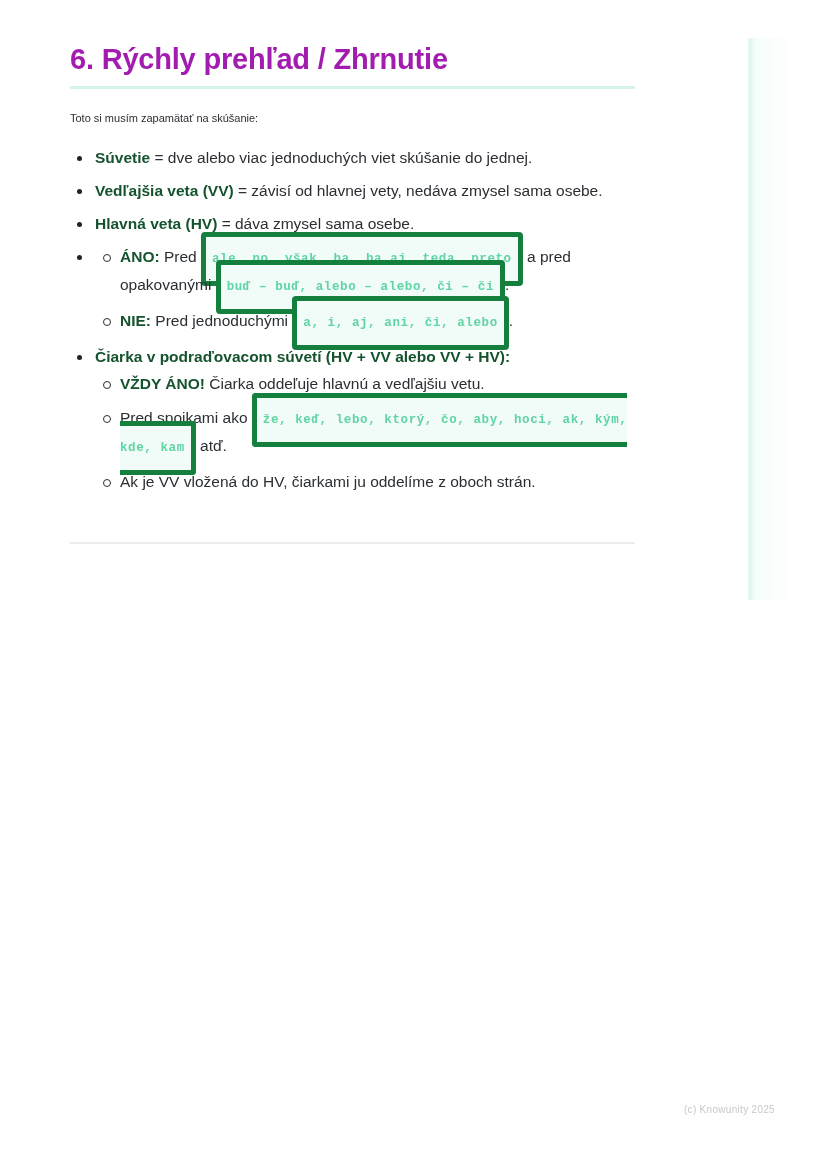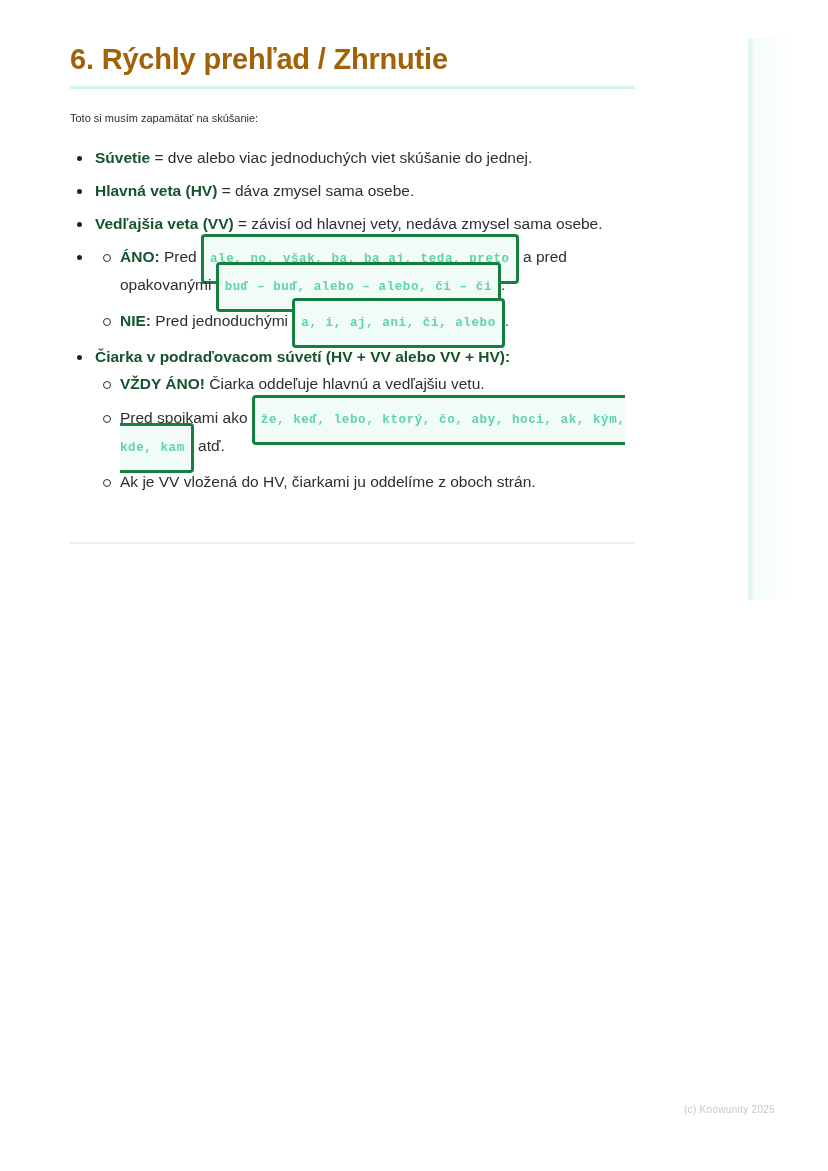--- a/index.html
+++ b/index.html
@@ -1,48 +1,48 @@
 <!DOCTYPE html>
 <html><head>
 <meta charset="utf-8">
 <style>
   * { box-sizing: border-box; margin: 0; padding: 0; }
   html, body { width: 828px; height: 1171px; background: #ffffff; overflow: hidden; }
   body { position: relative; font-family: "Liberation Sans", sans-serif; color: #1f2328; }
   .page { position: absolute; left: 70px; top: 40px; width: 565px; }
-  h1 { font-size: 29px; font-weight: bold; color: #a16207; letter-spacing: -0.2px; line-height: 38px; padding-bottom: 8px; border-bottom: 3px solid #d4f5e7; }
+  h1 { font-size: 29px; font-weight: bold; color: #a21caf; letter-spacing: -0.2px; line-height: 38px; padding-bottom: 8px; border-bottom: 3px solid #d4f5e7; }
   .intro { margin-top: 18px; font-size: 11px; line-height: 22px; color: #2b2f33; }
   ul.main { list-style: none; margin-top: 16px; }
   ul.main > li { position: relative; padding-left: 25px; font-size: 15.5px; line-height: 25px; margin-bottom: 8px; color: #2b2f33; }
   ul.main > li::before { content: ""; position: absolute; left: 7px; top: 11px; width: 5px; height: 5px; border-radius: 50%; background: #1f2328; }
   b { color: #14532d; }
   ul.sub { list-style: none; margin-top: 2px; }
   ul.sub > li { position: relative; padding-left: 25px; line-height: 26px; margin-bottom: 8px; }
   ul.sub > li::before { content: ""; position: absolute; left: 8px; top: 10px; width: 6px; height: 6px; border-radius: 50%; border: 1.3px solid #2b2f33; }
-  code { font-family: "Liberation Mono", monospace; font-size: 12.5px; font-weight: bold; color: #5fd4a5; background: #f1fbf7; border: 3px solid #15803d; border-radius: 4px; padding: 15px 6px; letter-spacing: 0.6px; }
+  code { font-family: "Liberation Mono", monospace; font-size: 12.5px; font-weight: bold; color: #5fd4a5; background: #f1fbf7; border: 5px solid #15803d; border-radius: 4px; padding: 15px 6px; letter-spacing: 0.6px; }
   .rule { position: absolute; left: 70px; top: 542px; width: 565px; height: 2px; background: #ececec; }
   .sidebar { position: absolute; left: 748px; top: 38px; width: 42px; height: 562px; background: linear-gradient(to right, #e9faf3 0px, #f6fdfa 4px, #fbfefd 30px, #ffffff 42px); border-left: 4px solid #e3f7ef; }
   .footer { position: absolute; right: 53px; top: 1104px; font-size: 10px; color: #c8c8c8; letter-spacing: 0.3px; }
 </style>
 </head>
 <body>
 
 <div class="page">
   <h1>6. Rýchly prehľad / Zhrnutie</h1>
   <p class="intro">Toto si musím zapamätať na skúšanie:</p>
 
   <ul class="main">
     <li>
       <b>Súvetie</b><span> = dve alebo viac jednoduchých viet skúšanie do jednej.</span>
     </li>
     <li>
-      <b>Hlavná veta (HV)</b><span> = dáva zmysel sama osebe.</span>
+      <b>Vedľajšia veta (VV)</b><span> = závisí od hlavnej vety, nedáva zmysel sama osebe.</span>
     </li>
     <li>
-      <b>Vedľajšia veta (VV)</b><span> = závisí od hlavnej vety, nedáva zmysel sama osebe.</span>
+      <b>Hlavná veta (HV)</b><span> = dáva zmysel sama osebe.</span>
     </li>
     <li>
       <ul class="sub">
         <li>
           <b>ÁNO:</b><span> Pred </span><code>ale, no, však, ba, ba aj, teda, preto</code><span> a pred opakovanými </span><code>buď – buď, alebo – alebo, či – či</code><span>.</span>
         </li>
         <li>
           <b>NIE:</b><span> Pred jednoduchými </span><code>a, i, aj, ani, či, alebo</code><span>.</span>
         </li>
       </ul>

